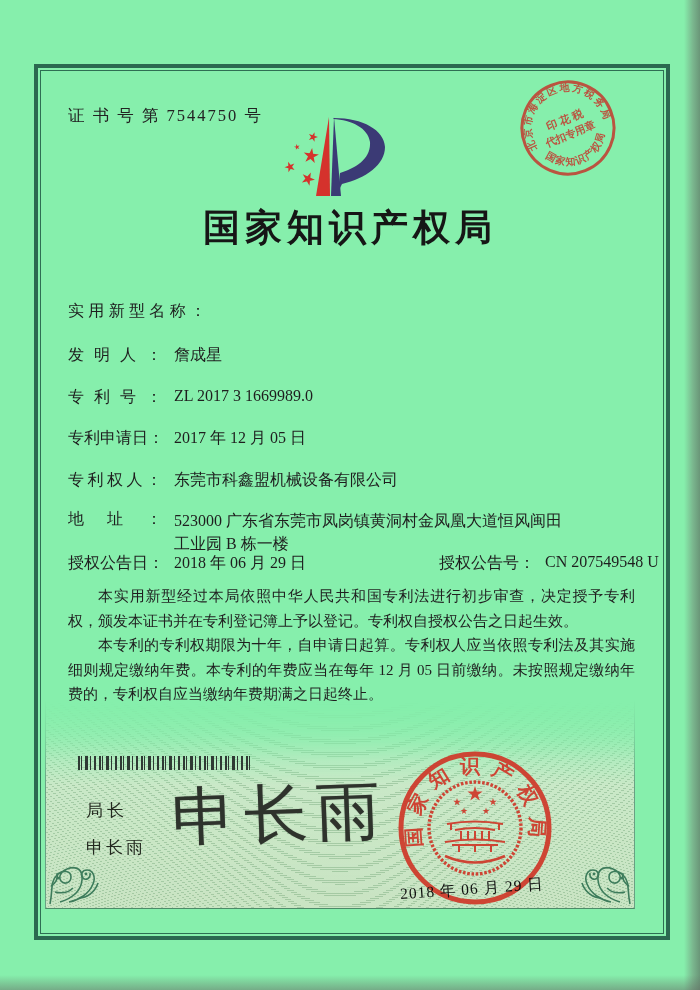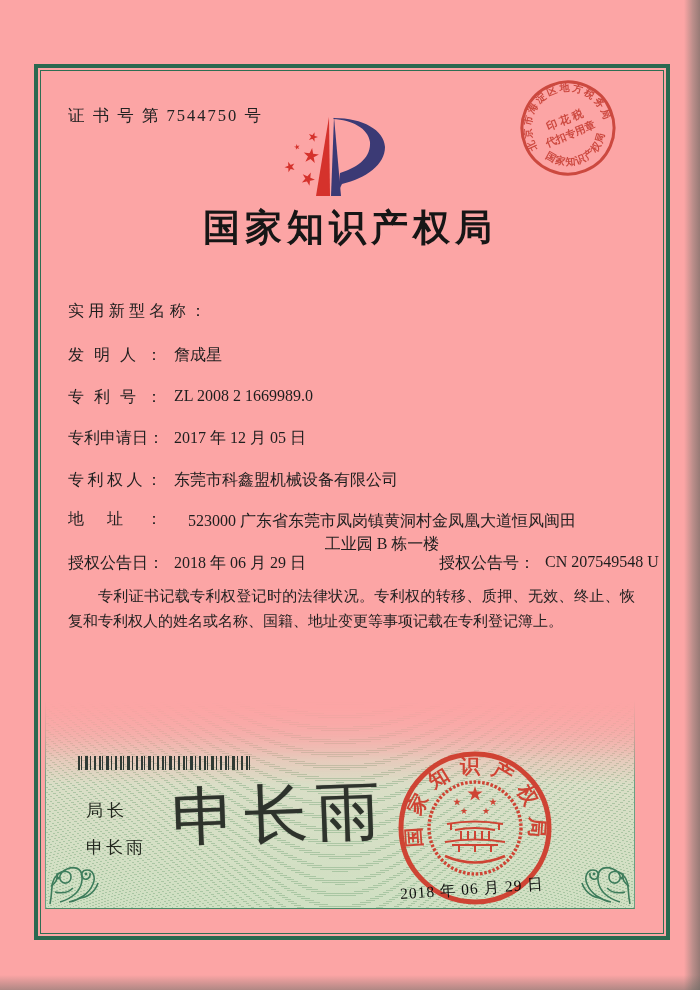--- a/index.html
+++ b/index.html
@@ -1,18 +1,18 @@
 <!DOCTYPE html>
 <html><head>
 <meta charset="utf-8">
 <style>
   html,body{margin:0;padding:0;background:#e8e8e4;}
   .page{
     position:relative;width:700px;height:990px;margin:0 auto;
-    background:#fca5a5;overflow:hidden;
+    background:#86efac;overflow:hidden;
     font-family:"Liberation Serif","DejaVu Serif",serif;color:#1c1c1c;
   }
   
   .b-outer{position:absolute;left:34px;top:64px;width:628px;height:868px;border:4px solid #2b6950;}
   .b-inner{position:absolute;inset:2px;border:1px solid #2e6e53;}
   
   .shadow-right{position:absolute;top:0;right:0;width:16px;height:100%;
     background:linear-gradient(to right,rgba(120,125,118,0),rgba(108,114,106,.45) 55%,rgba(88,95,88,.62));}
   .shadow-bottom{position:absolute;left:0;bottom:0;width:100%;height:15px;
     background:linear-gradient(to bottom,rgba(120,125,118,0),rgba(100,106,99,.5));}
@@ -20,21 +20,21 @@
   .cert-no{position:absolute;left:68px;top:105px;font-size:16.5px;letter-spacing:2px;color:#222;}
   .logo{position:absolute;left:283px;top:112px;}
   .title{position:absolute;left:0;top:203px;width:700px;text-align:center;margin:0;
     font-size:37px;font-weight:bold;letter-spacing:5px;color:#161616;}
   
   .field-row{position:absolute;left:68px;font-size:16px;white-space:nowrap;color:#1e1e1e;}
   .jlabel{display:inline-flex;justify-content:space-between;vertical-align:top;}
   .w-std{width:94px;}
   .w-wide{width:138px;}
   .fval{margin-left:12px;}
-  .addr-lines{display:inline-block;vertical-align:top;line-height:23px;white-space:normal;width:440px;text-align:center;}
+  .addr-lines{display:inline-block;vertical-align:top;margin-left:12px;line-height:23px;white-space:normal;width:440px;}
   .grant-right{position:absolute;left:371px;top:0;}
   
   .body-text{position:absolute;left:68px;top:584px;width:567px;
     font-size:15px;line-height:24.6px;text-align:justify;color:#1f1f1f;}
   .body-text p{margin:0;text-indent:2em;}
   
   .wave-zone{position:absolute;left:45px;top:700px;width:588px;height:208px;
     border-left:1px solid #69a083;border-right:1px solid #69a083;border-bottom:1px solid #4d8a68;
     background:
       repeating-radial-gradient(1600px 560px at 50% 140%,rgba(104,156,110,.38) 0px,rgba(104,156,110,.38) 1.1px,rgba(255,255,255,0) 1.1px,rgba(255,255,255,0) 6.2px),
@@ -155,21 +155,21 @@
         <span>人</span>
         <span>：</span>
       </span><span class="fval">詹成星</span>
   </div>
   <div class="field-row" style="top:387px">
     <span class="jlabel w-std">
         <span>专</span>
         <span>利</span>
         <span>号</span>
         <span>：</span>
-      </span><span class="fval">ZL 2008 2 1669989.0</span>
+      </span><span class="fval">ZL 2017 3 1669989.0</span>
   </div>
   <div class="field-row" style="top:428px">
     <span class="jlabel w-std">
         <span>专</span>
         <span>利</span>
         <span>申</span>
         <span>请</span>
         <span>日</span>
         <span>：</span>
       </span><span class="fval">2017 年 12 月 05 日</span>
@@ -205,21 +205,22 @@
           <span>权</span>
           <span>公</span>
           <span>告</span>
           <span>号</span>
           <span>：</span>
         </span><span class="fval">CN 207549548 U</span>
     </span>
   </div>
 
   <div class="body-text">
-    <p>专利证书记载专利权登记时的法律状况。专利权的转移、质押、无效、终止、恢复和专利权人的姓名或名称、国籍、地址变更等事项记载在专利登记簿上。</p>
+    <p>本实用新型经过本局依照中华人民共和国专利法进行初步审查，决定授予专利权，颁发本证书并在专利登记簿上予以登记。专利权自授权公告之日起生效。</p>
+    <p>本专利的专利权期限为十年，自申请日起算。专利权人应当依照专利法及其实施细则规定缴纳年费。本专利的年费应当在每年 12 月 05 日前缴纳。未按照规定缴纳年费的，专利权自应当缴纳年费期满之日起终止。</p>
   </div>
 
   <div class="barcode"></div>
 
   <div class="director-title">局长</div>
   <div class="director-name">申长雨</div>
   <div class="signature">申长雨</div>
 
   <svg class="grant-seal" width="160" height="160" viewBox="0 0 160 160">
     <defs>

